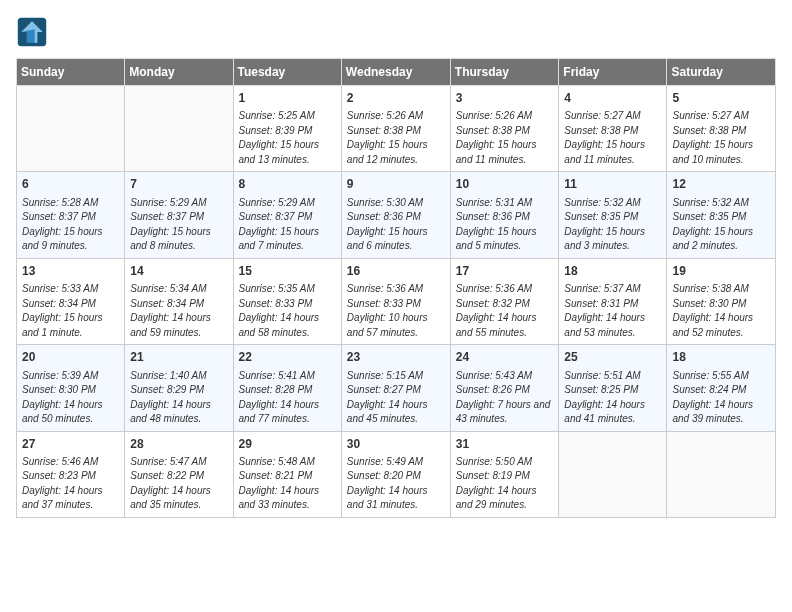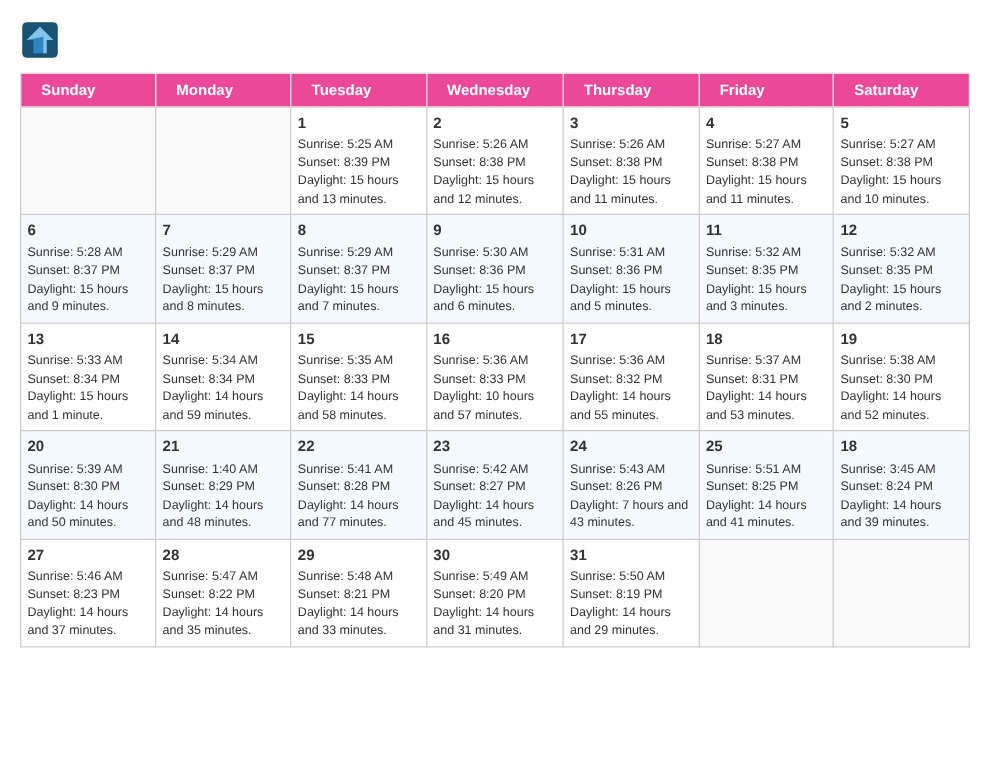--- a/index.html
+++ b/index.html
@@ -42,23 +42,23 @@
     .location {
       font-size: 14px;
       color: #555;
     }
     .calendar {
       width: 100%;
       border-collapse: collapse;
       font-size: 10.5px;
     }
     .calendar th {
-      background: #ec4899;
+      background: #737373;
       color: #fff;
-      padding: 6px 16px;
+      padding: 6px 4px;
       text-align: left;
       font-size: 12px;
       font-weight: bold;
       border: 1px solid #ddd;
     }
     .calendar td {
       border: 1px solid #ccc;
       vertical-align: top;
       padding: 4px 5px;
       width: 110px;
@@ -72,20 +72,21 @@
     }
     .day-num {
       font-weight: bold;
       font-size: 12px;
       display: block;
       margin-bottom: 2px;
     }
     .day-info {
       font-size: 10px;
       color: #333;
+      font-style: italic;
     }
     tr:nth-child(even) td:not(.empty) {
       background: #f4f9ff;
     }
   </style>
 </head>
 <body>
 
 <div class="header">
   <div class="logo">
@@ -299,21 +300,21 @@
           <span class="day-num">22</span>
           <div class="day-info">
             <span>Sunrise: 5:41 AM</span><br>
             <span>Sunset: 8:28 PM</span><br>
             <span>Daylight: 14 hours and 77 minutes.</span>
           </div>
         </td>
         <td>
           <span class="day-num">23</span>
           <div class="day-info">
-            <span>Sunrise: 5:42 AM</span><br>
+            <span>Sunrise: 5:15 AM</span><br>
             <span>Sunset: 8:27 PM</span><br>
             <span>Daylight: 14 hours and 45 minutes.</span>
           </div>
         </td>
         <td>
           <span class="day-num">24</span>
           <div class="day-info">
             <span>Sunrise: 5:43 AM</span><br>
             <span>Sunset: 8:26 PM</span><br>
             <span>Daylight: 7 hours and 43 minutes.</span>
@@ -323,21 +324,21 @@
           <span class="day-num">25</span>
           <div class="day-info">
             <span>Sunrise: 5:51 AM</span><br>
             <span>Sunset: 8:25 PM</span><br>
             <span>Daylight: 14 hours and 41 minutes.</span>
           </div>
         </td>
         <td>
           <span class="day-num">18</span>
           <div class="day-info">
-            <span>Sunrise: 3:45 AM</span><br>
+            <span>Sunrise: 5:55 AM</span><br>
             <span>Sunset: 8:24 PM</span><br>
             <span>Daylight: 14 hours and 39 minutes.</span>
           </div>
         </td>
       </tr>
       <tr>
         <td>
           <span class="day-num">27</span>
           <div class="day-info">
             <span>Sunrise: 5:46 AM</span><br>

